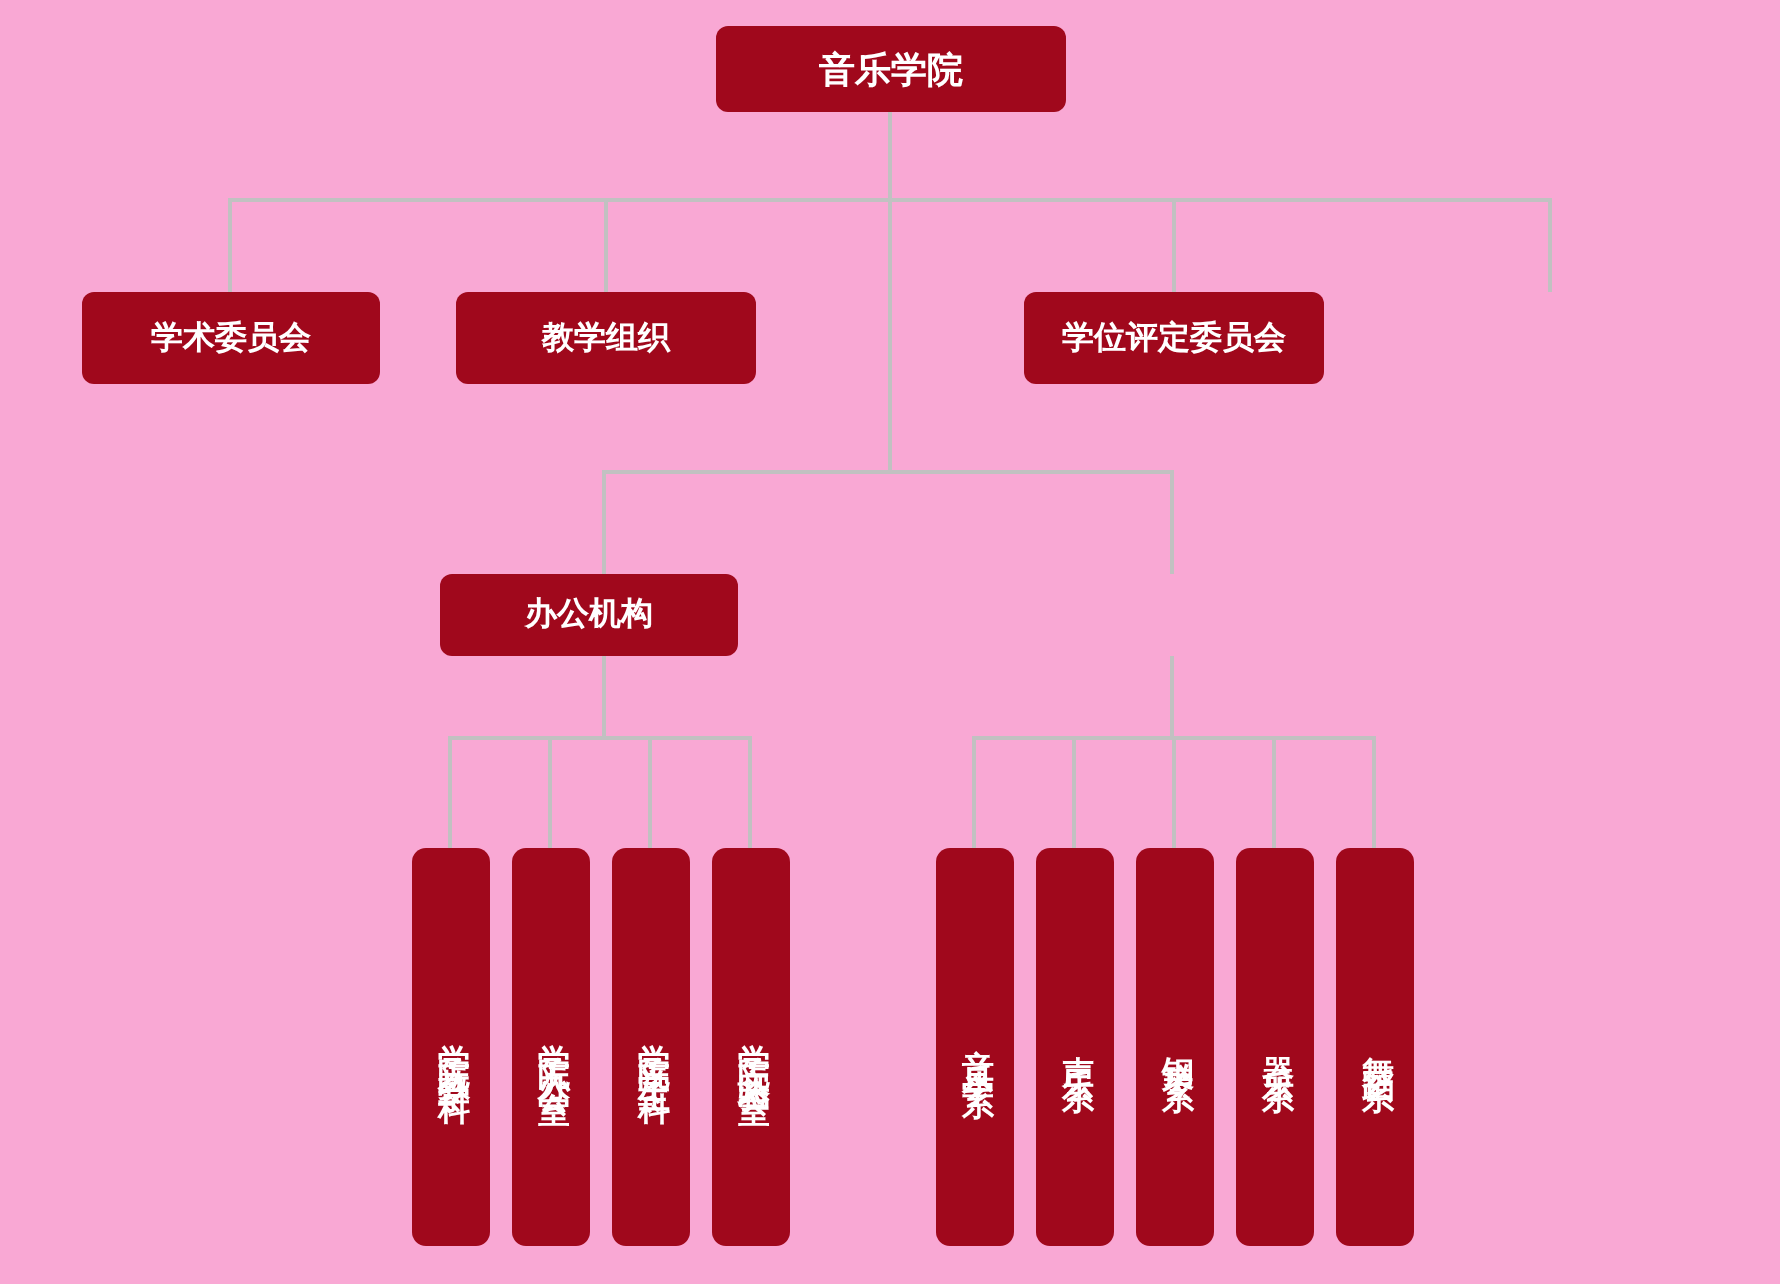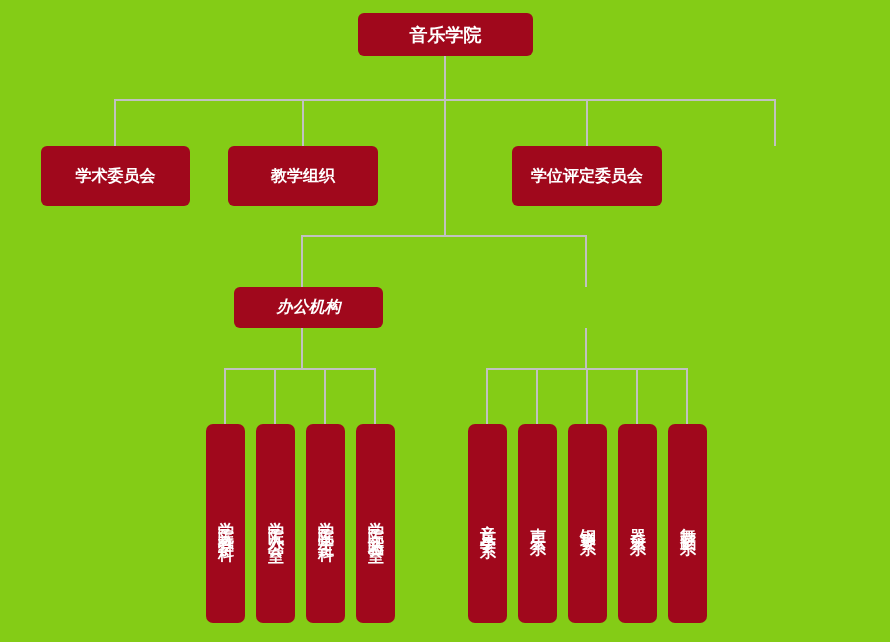--- a/index.html
+++ b/index.html
@@ -5,21 +5,21 @@
   html, body {
     margin: 0;
     padding: 0;
     background: #ffffff;
     font-family: "Liberation Sans", "DejaVu Sans", sans-serif;
   }
   .canvas {
     position: relative;
     width: 890px;
     height: 642px;
-    background: #84cc16;
+    background: #f9a8d4;
     overflow: hidden;
   }
   .line {
     position: absolute;
     background: #c1c1c1;
   }
   .lineV { width: 2px; }
   .lineH { height: 2px; }
   .node {
     position: absolute;
@@ -32,21 +32,21 @@
     text-align: center;
     box-sizing: border-box;
   }
   .node.root {
     width: 175px; height: 43px;
     left: 358px; top: 13px;
     border-radius: 6px;
     font-size: 18px;
   }
   .node.committee {
-    top: 146px; height: 60px;
+    top: 146px; height: 46px;
     border-radius: 6px;
     font-size: 16px;
   }
   .node.branch {
     top: 287px; height: 41px;
     border-radius: 6px;
     font-size: 16px;
   }
   .node.leaf {
     top: 424px; height: 199px; width: 39px;
@@ -87,21 +87,21 @@
   <div class="line lineV" style="left:586px; top:369px; height:55px;"></div>
   <div class="line lineV" style="left:636px; top:369px; height:55px;"></div>
   <div class="line lineV" style="left:686px; top:369px; height:55px;"></div>
 
   <div class="node root">音乐学院</div>
 
   <div class="node committee" style="left:41px; width:149px;">学术委员会</div>
   <div class="node committee" style="left:228px; width:150px;">教学组织</div>
   <div class="node committee" style="left:512px; width:150px;">学位评定委员会</div>
 
-  <div class="node branch" style="left:234px; width:149px;font-style:italic;">办公机构</div>
+  <div class="node branch" style="left:220px; width:149px;">办公机构</div>
 
   <div class="node leaf" style="left:206px;">学院教学科</div>
   <div class="node leaf" style="left:256px;">学院办公室</div>
   <div class="node leaf" style="left:306px;">学院学生科</div>
   <div class="node leaf" style="left:356px;">学院实验室</div>
 
   <div class="node leaf" style="left:468px;">音乐学系</div>
   <div class="node leaf" style="left:518px;">声乐系</div>
   <div class="node leaf" style="left:568px;">钢琴系</div>
   <div class="node leaf" style="left:618px;">器乐系</div>

